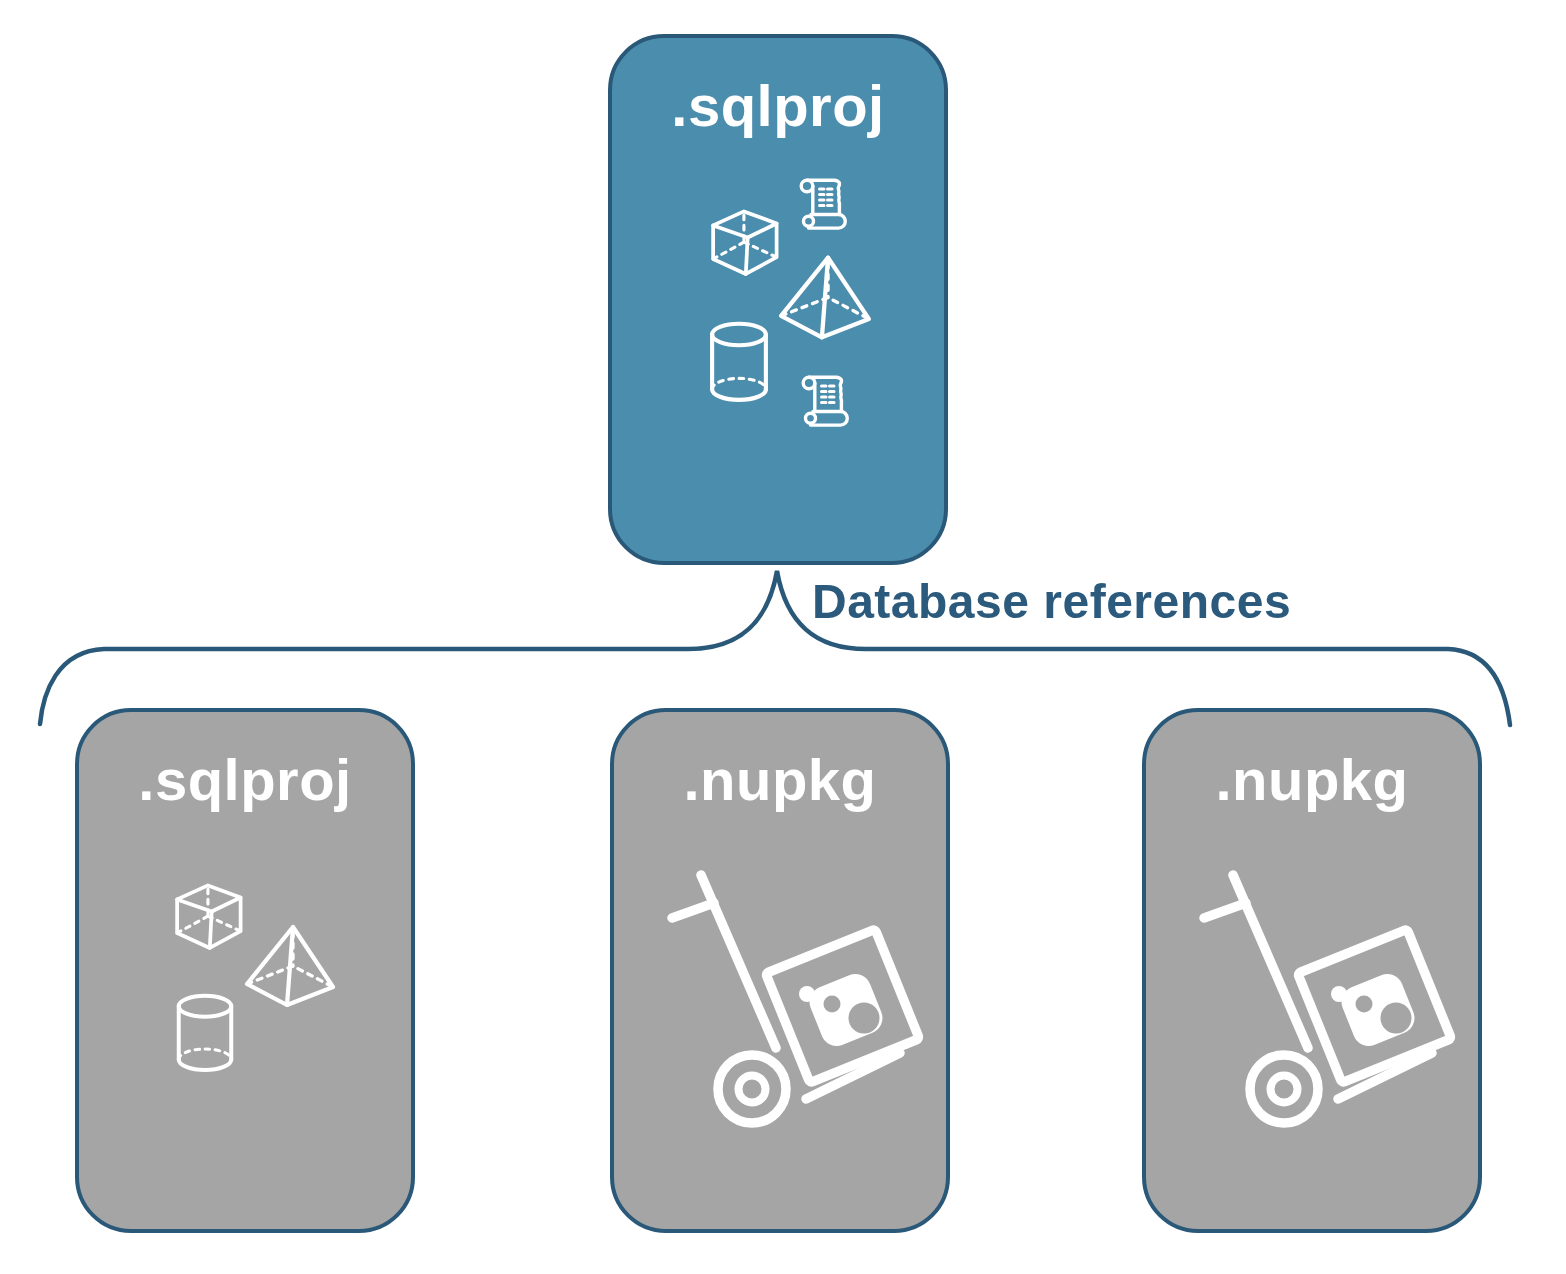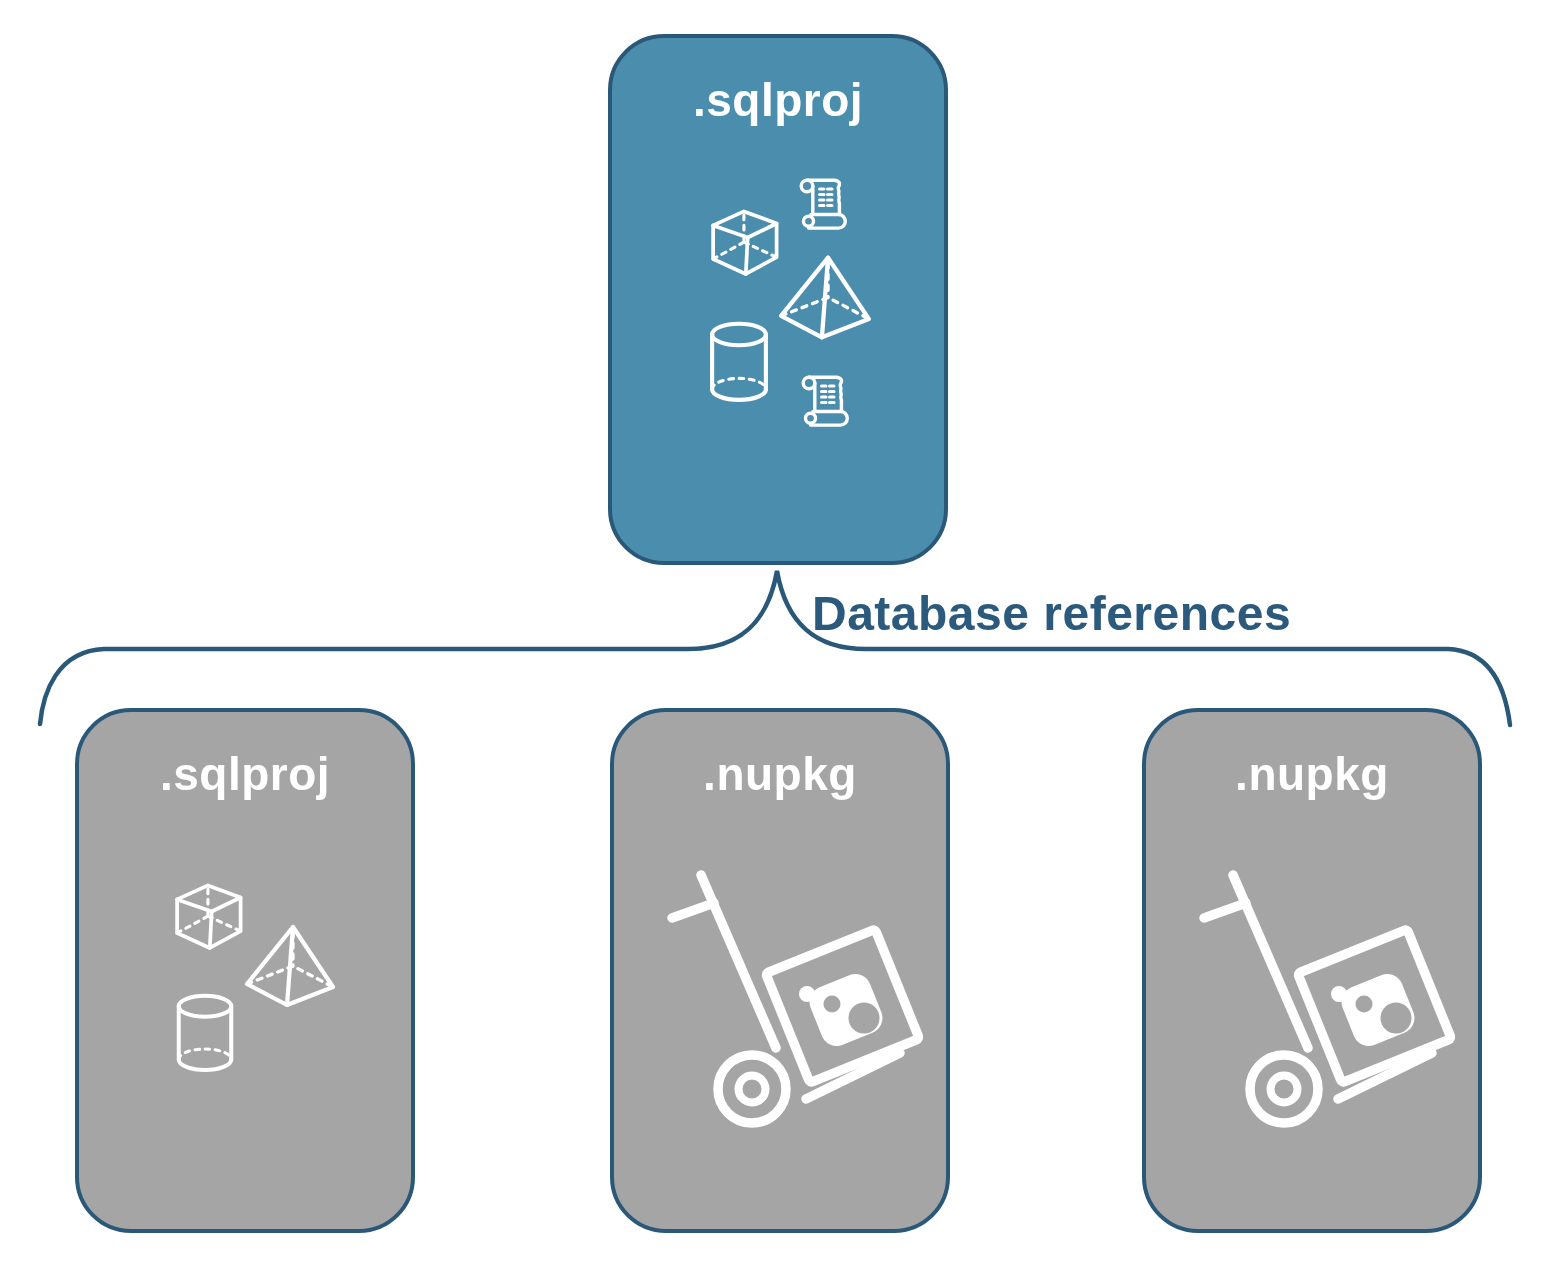--- a/index.html
+++ b/index.html
@@ -19,31 +19,31 @@
   .card{
     position:absolute;
     border:4.5px solid var(--navy);
     border-radius:56px;
   }
   .card.root{background:var(--teal);}
   .card.child{background:var(--card-gray);}
   .card-title{
     margin-top:38px;
     text-align:center;
-    font-size:46px;
+    font-size:58px;
     font-weight:bold;
     letter-spacing:0.5px;
     color:var(--white);
     line-height:1.05;
   }
   .cluster{position:absolute;color:var(--white);}
   .brace-layer{position:absolute;inset:0;pointer-events:none;}
   .connector-label{
     position:absolute;
-    left:812px;top:586px;
+    left:812px;top:574px;
     font-size:48px;
     font-weight:bold;
     color:var(--navy-text);
     letter-spacing:0.5px;
     white-space:nowrap;
   }
 </style>
 </head>
 <body>
 

